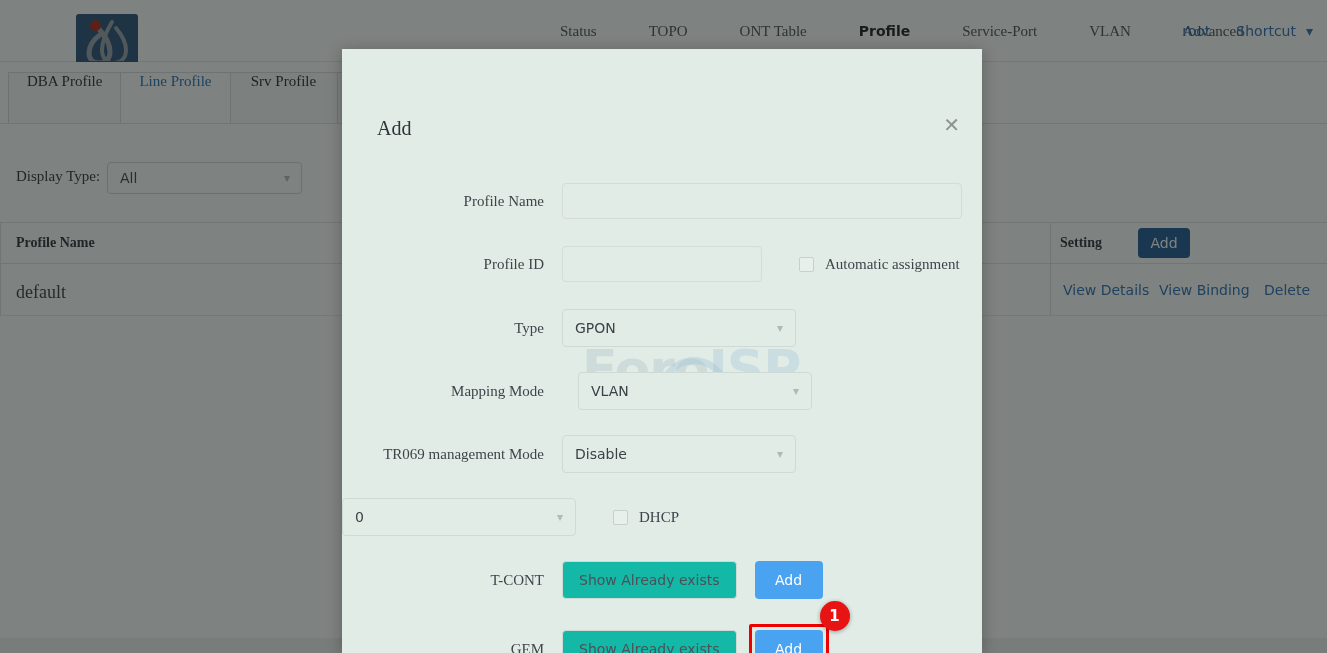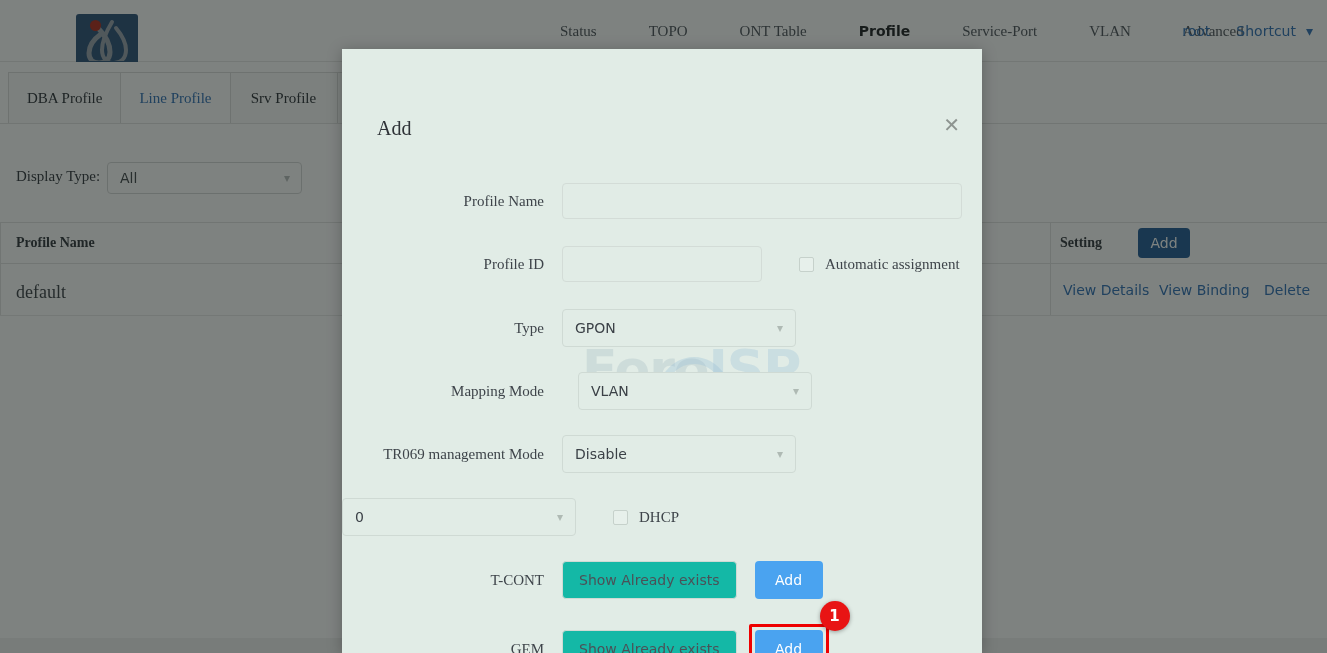--- a/index.html
+++ b/index.html
@@ -49,21 +49,21 @@
   }
   .user-area .link { color: #2f6fb5; margin-left: 26px; text-decoration: none; }
   .user-area .chev { margin-left: 10px; color: #2f6fb5; }
 
   .tabstrip {
     position: absolute; left: 0; top: 62px; width: 1327px; height: 62px;
     background: #fff; border-bottom: 1px solid #e2e2e2;
     display: flex; align-items: stretch; padding-left: 8px; padding-top: 10px;
   }
   .tab {
-    display: flex; align-items: center; justify-content: center;
+    display: flex; align-items: flex-start; justify-content: center;
     min-width: 108px; padding: 0 18px;
     border: 1px solid #dcdcdc; border-bottom: none; background: #fafafa;
     color: #2b2f36; font-size: 15px; margin-right: -1px;
   }
   .tab.active { background: #ffffff; color: #2f6fb5; }
 
   .filters { position: absolute; left: 0; top: 124px; width: 1327px; height: 90px; background: #fff; }
   .filter-label { position: absolute; left: 16px; top: 168px; font-size: 15px; color: #31353c; }
   .select-box {
     position: absolute; border: 1px solid #d6d8d8; border-radius: 4px;

